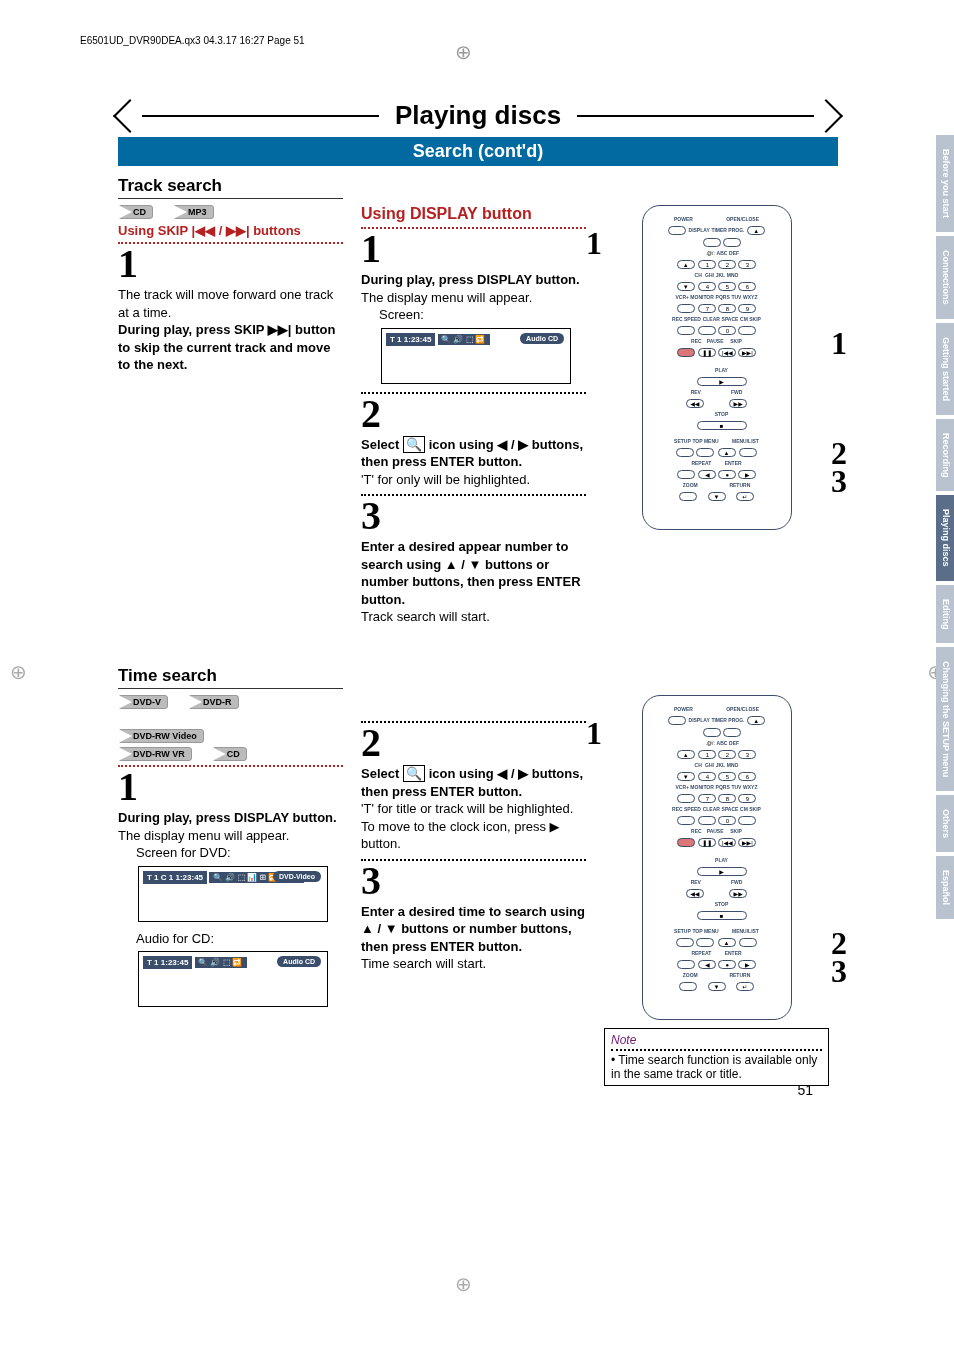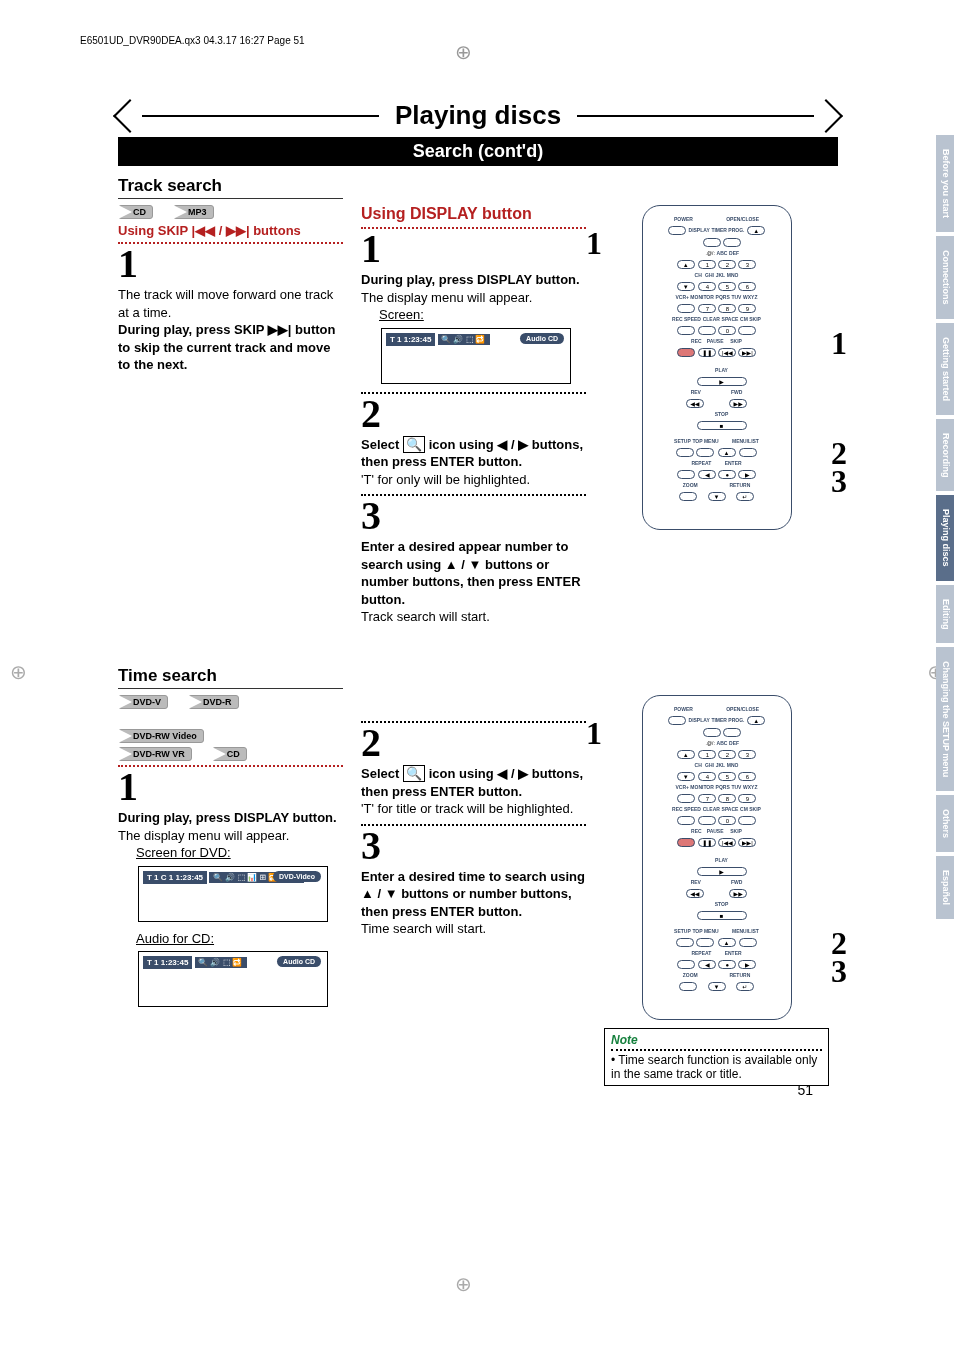--- a/index.html
+++ b/index.html
@@ -35,21 +35,21 @@
     }
     .title-banner .chevron-l {
       width: 24px; height: 24px; border-left: 2px solid #000; border-bottom: 2px solid #000; transform: rotate(45deg);
     }
     .title-banner .bar { flex: 1; height: 2px; background: #000; }
     .title-banner .title-text { font-size: 26px; font-weight: bold; padding: 0 16px; }
     .title-banner .chevron-r {
       width: 24px; height: 24px; border-right: 2px solid #000; border-top: 2px solid #000; transform: rotate(45deg);
     }
     .sub-banner {
-      background: #000000;
+      background: #0369a1;
       color: #fff;
       text-align: center;
       font-size: 18px;
       font-weight: bold;
       padding: 4px 0;
       margin-bottom: 10px;
     }
     .section-heading {
       font-size: 17px;
       font-weight: bold;
@@ -176,29 +176,29 @@
       text-align: center;
     }
     .tab.light { background: #b9c3d0; }
     .tab.dark { background: #5a6e8a; }
     .note-box {
       border: 1px solid #000;
       padding: 4px 6px;
       font-size: 12px;
       margin-top: 8px;
     }
-    .note-title { font-style: italic; font-weight: bold; color: #15803d; }
+    .note-title { font-style: italic; font-weight: normal; color: #701a75; }
     .page-num {
       position: absolute;
       right: 25px;
       bottom: -12px;
       font-size: 14px;
     }
     .time-section { margin-top: 40px; }
-    .indent { margin-left: 18px; text-decoration: underline; }
+    .indent { margin-left: 18px; }
   </style>
 </head>
 <body>
 
 <div class="header-line">E6501UD_DVR90DEA.qx3  04.3.17  16:27  Page 51</div>
 <div class="cross-top">⊕</div>
 <div class="cross-mid-left">⊕</div>
 <div class="cross-mid-right">⊕</div>
 <div class="cross-bot">⊕</div>
 
@@ -336,20 +336,21 @@
       </div>
 
       <div class="col-m">
         <div style="height:20px;"></div>
         <div class="dotted-thin"></div>
         <div class="big-num">2</div>
         <div class="body-text">
           <span class="bold"><span>Select </span><span style="border:1px solid #000;padding:0 2px;">🔍</span><span> icon using ◀ / ▶ buttons, then press ENTER button.</span></span>
         </div>
         <div class="body-text">'T' for title or track will be highlighted.</div>
+        <div class="body-text">To move to the clock icon, press ▶ button.</div>
         <div class="dotted-thin"></div>
         <div class="big-num">3</div>
         <div class="body-text bold">Enter a desired time to search using ▲ / ▼ buttons or number buttons, then press ENTER button.</div>
         <div class="body-text">Time search will start.</div>
       </div>
 
       <div class="col-r">
         <div class="big-num-side" style="left:-18px; top:20px;">1</div>
         <div class="big-num-side" style="right:-18px; top:230px;">2</div>
         <div class="big-num-side" style="right:-18px; top:258px;">3</div>

